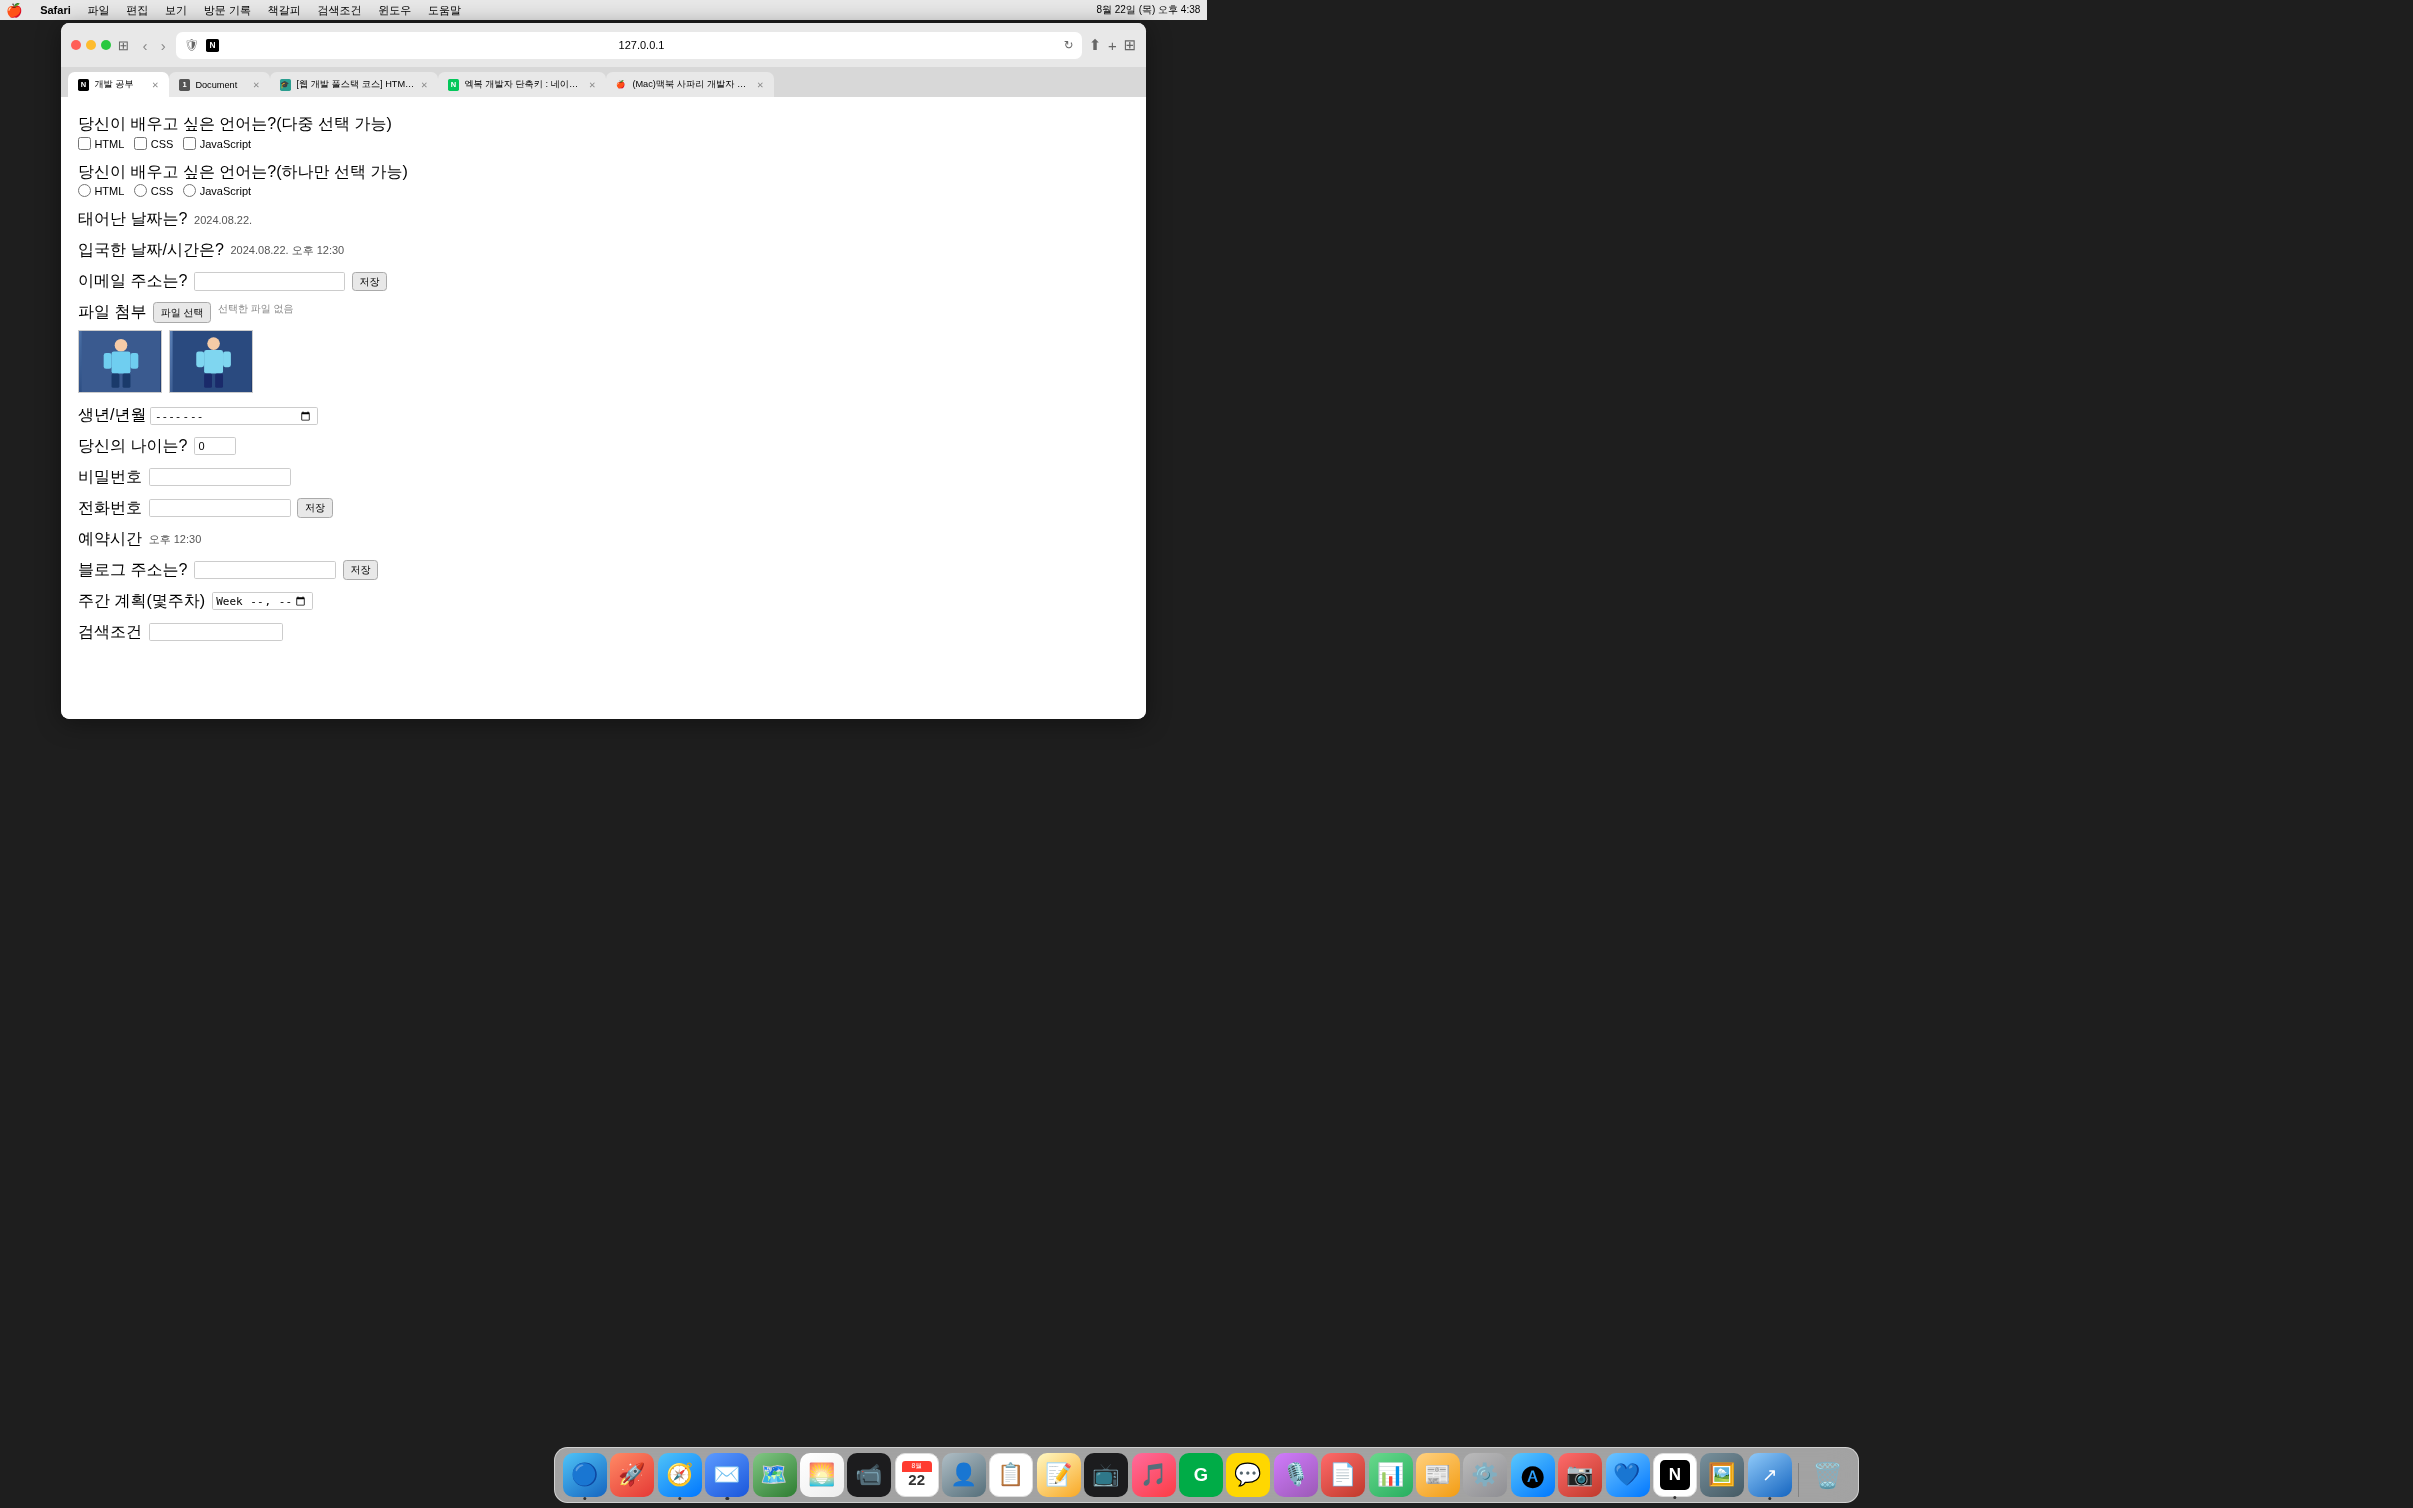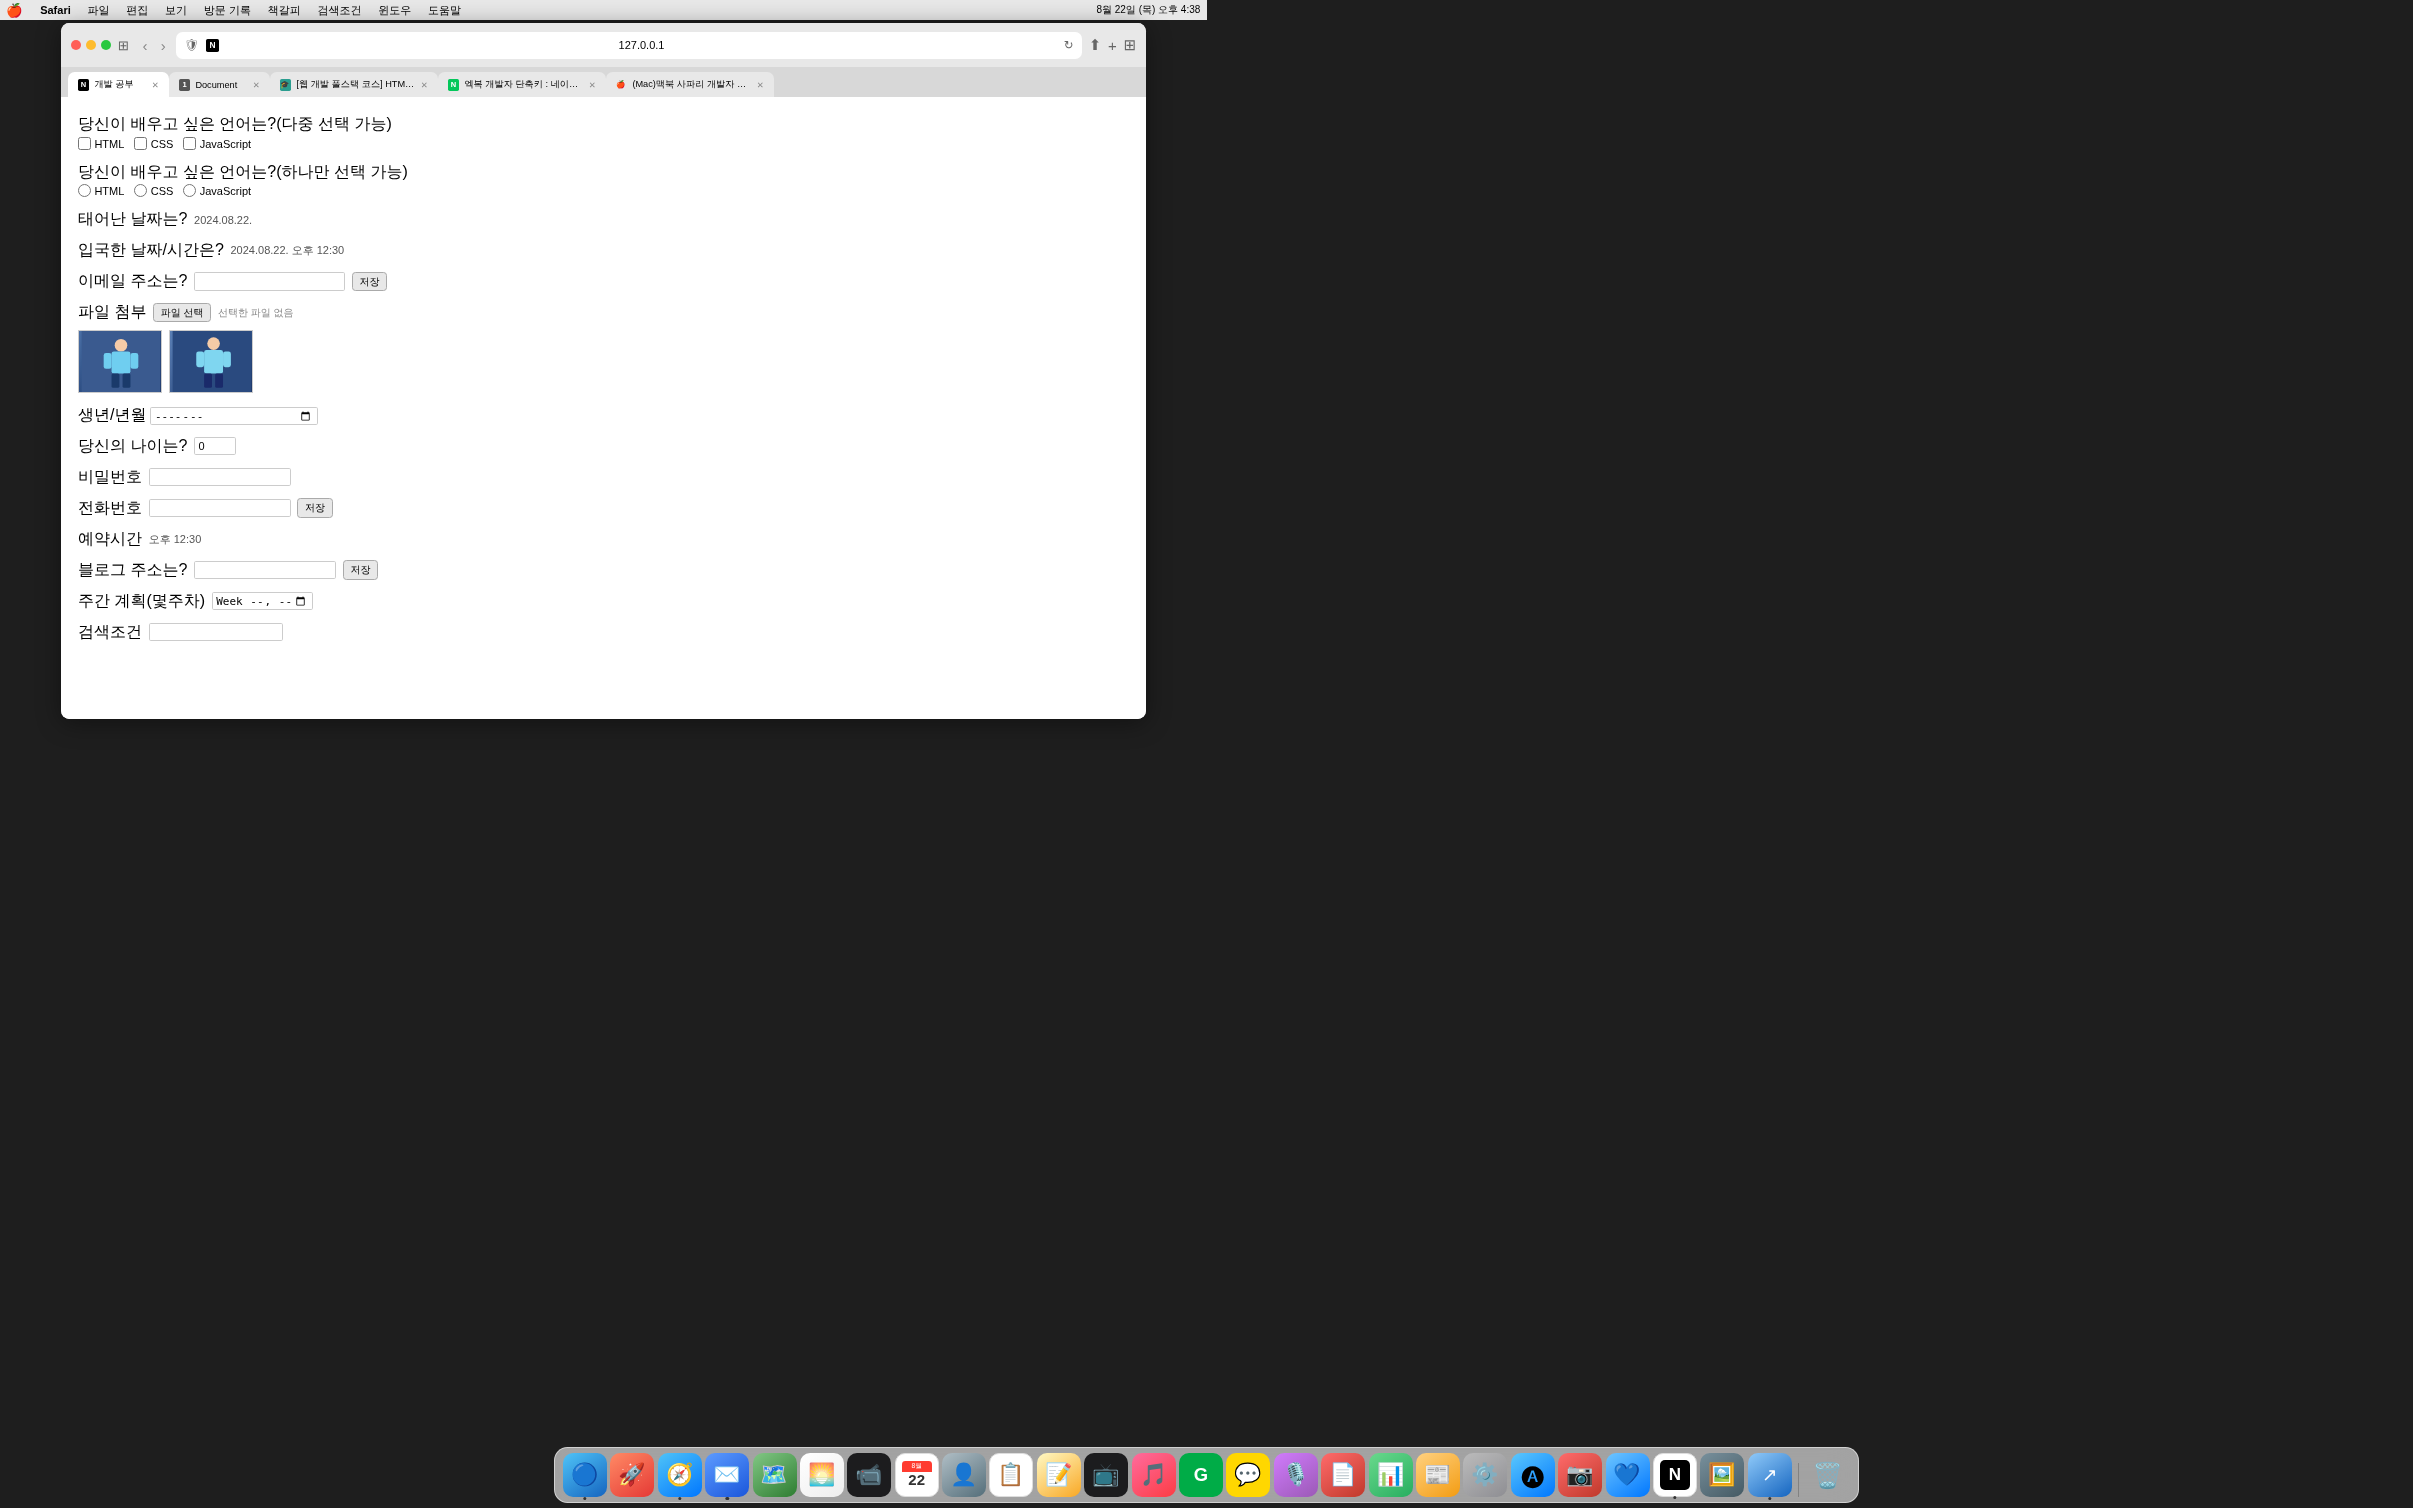--- a/index.html
+++ b/index.html
@@ -278,21 +278,20 @@
       background: #e8e8e8;
       border: 0.8px solid #aaa;
       border-radius: 3.4px;
       padding: 1.7px 6.7px;
       font-size: 10px;
       cursor: pointer;
     }
 
     .file-upload-row {
       display: flex;
-      align-items: center;
       gap: 6.7px;
       margin-bottom: 6.7px;
     }
     .file-btn {
       background: #e8e8e8;
       border: 0.8px solid #aaa;
       border-radius: 3.4px;
       padding: 1.7px 6.7px;
       font-size: 10px;
       cursor: pointer;

